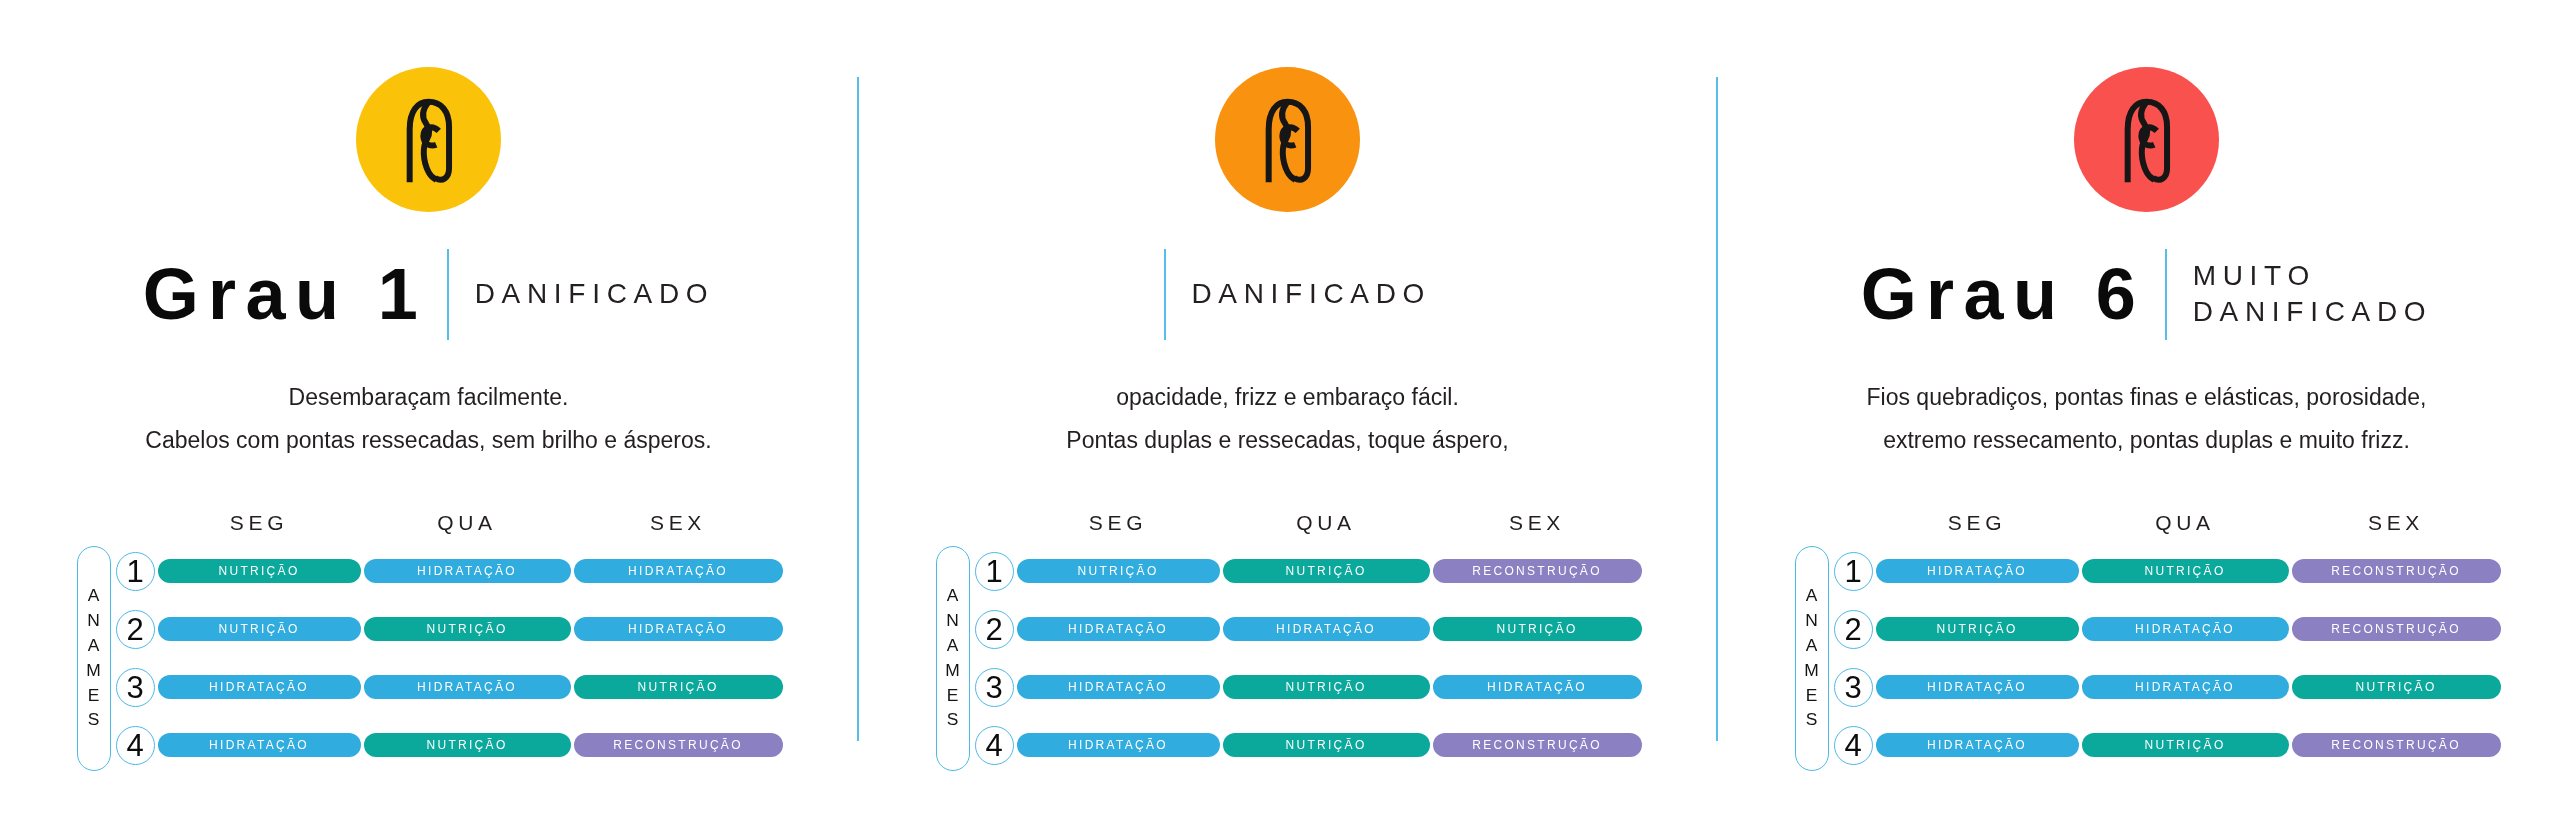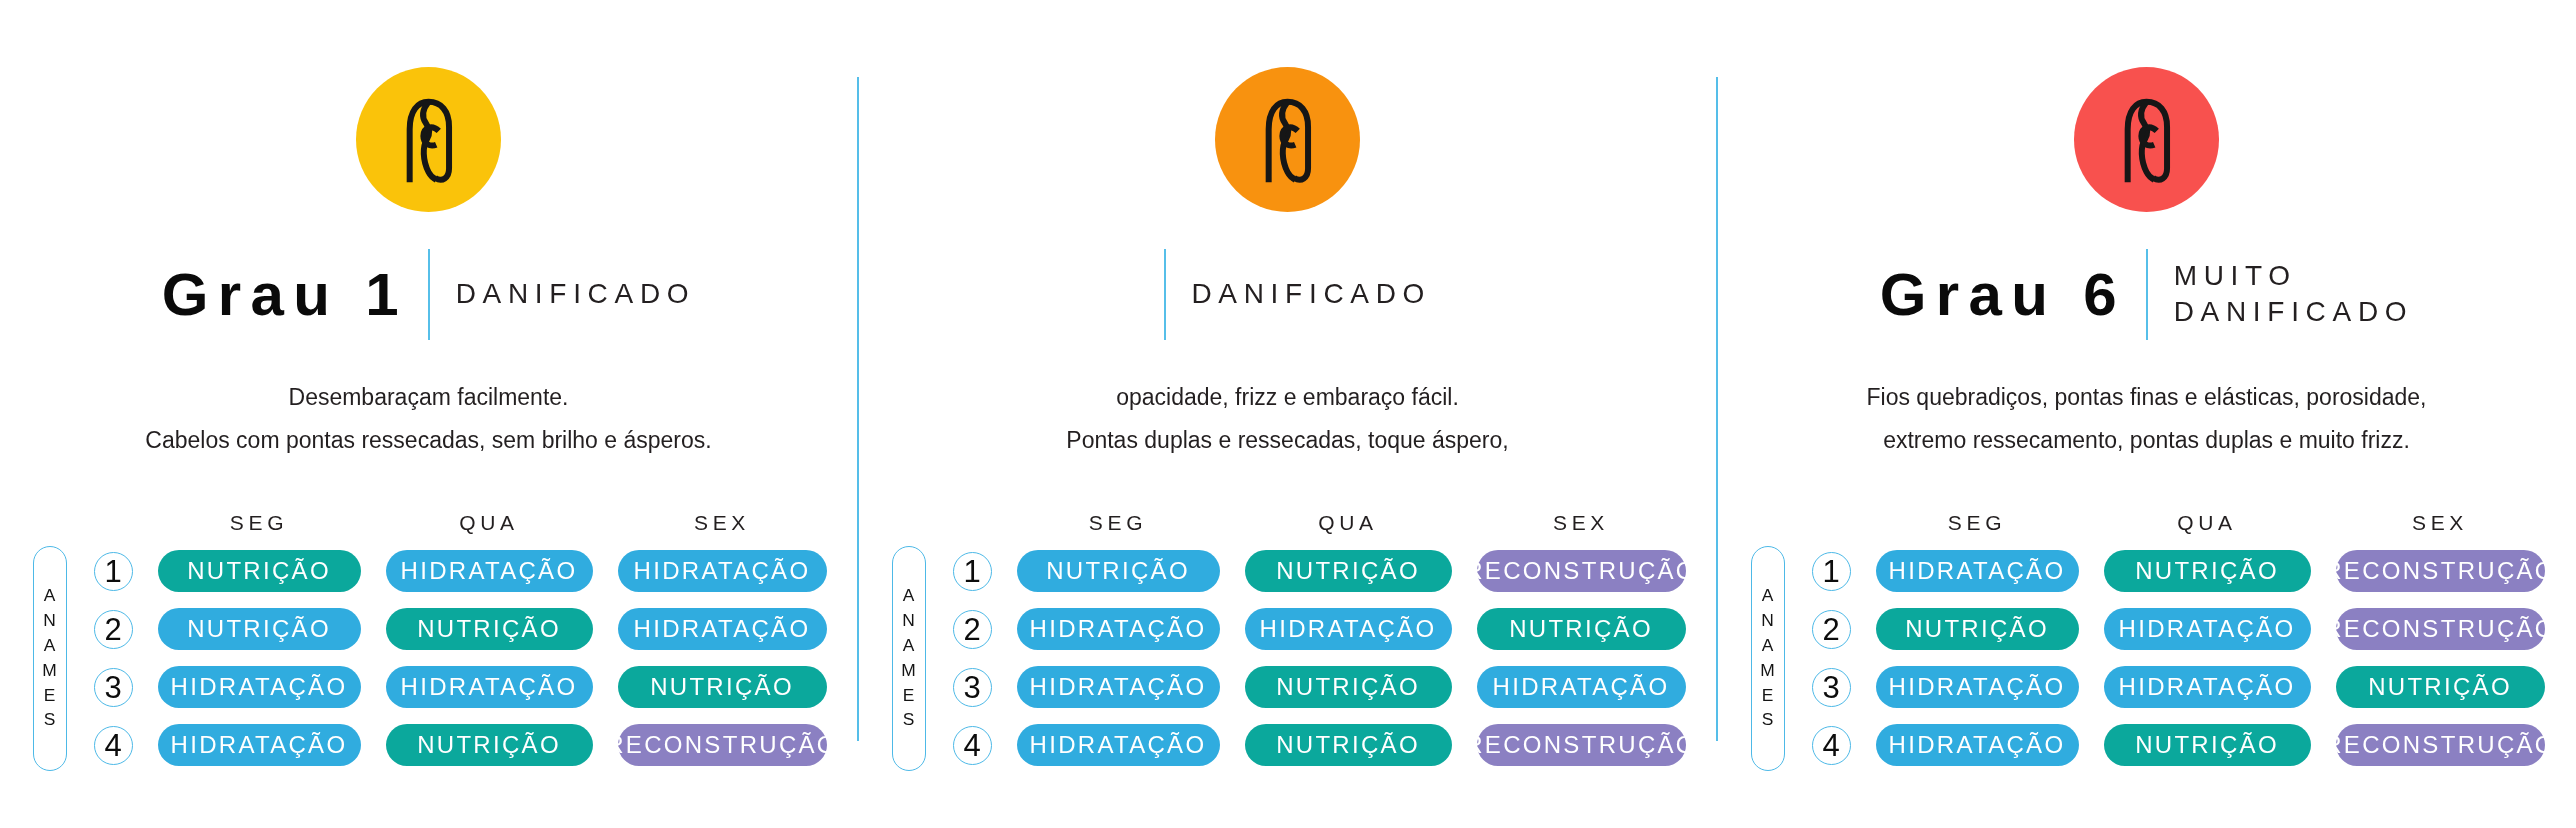--- a/index.html
+++ b/index.html
@@ -5,32 +5,32 @@
   html,body{margin:0;padding:0;background:#ffffff;}
   body{width:2576px;height:828px;overflow:hidden;font-family:"Liberation Sans",sans-serif;}
   .board{display:flex;width:2576px;height:828px;background:#ffffff;}
   .panel{width:857px;flex:0 0 auto;display:flex;flex-direction:column;align-items:center;padding-top:67px;box-sizing:border-box;}
   .v-divider{width:2px;height:664px;margin-top:77px;background:#55bee9;flex:0 0 auto;}
 
   .icon-circle{width:145px;height:145px;border-radius:50%;display:flex;align-items:center;justify-content:center;}
   .icon-circle svg{display:block;}
 
   .title-row{display:flex;align-items:center;margin-top:35px;height:94px;}
-  .grau-title{font-size:60px;font-weight:900;letter-spacing:9.4px;color:#0a0a0a;white-space:nowrap;}
+  .grau-title{font-size:72px;font-weight:900;letter-spacing:9.4px;color:#0a0a0a;white-space:nowrap;}
   .title-divider{width:2px;height:91px;background:#56bfe9;margin-left:20px;margin-right:25.5px;flex:0 0 auto;}
   .subtitle{font-size:28px;letter-spacing:6.7px;color:#231f20;line-height:1.3;font-weight:400;}
 
   .description{margin-top:35px;font-size:23px;line-height:1.85;color:#231f20;text-align:center;font-weight:400;}
 
-  .schedule{margin-top:42px;display:grid;grid-template-columns:38px 39px 203px 207px 209px;grid-template-rows:39px repeat(4,58px);column-gap:25px;align-items:center;justify-items:center;}
+  .schedule{margin-top:42px;display:grid;grid-template-columns:38px 39px 203px 207px 209px;grid-template-rows:39px repeat(4,58px);column-gap:3px;align-items:center;justify-items:center;}
   .day-header{font-size:21px;letter-spacing:4.7px;font-weight:500;color:#231f20;text-align:center;}
   .week-capsule{grid-column:1;grid-row:2 / span 4;width:34px;height:225px;border:1.7px solid #4db9e7;border-radius:27px;display:flex;flex-direction:column;align-items:center;justify-content:center;gap:7.4px;box-sizing:border-box;}
   .week-capsule span{font-size:17.4px;font-weight:500;color:#141414;line-height:1;}
   .week-circle{width:39px;height:39px;border:1.7px solid #4db9e7;border-radius:50%;display:flex;align-items:center;justify-content:center;font-size:31px;font-weight:500;color:#0c0c0c;box-sizing:border-box;line-height:1;}
-  .pill{width:100%;height:42px;border-radius:27px;display:flex;align-items:center;justify-content:center;color:#ffffff;font-size:24px;letter-spacing:2.3px;font-weight:400;white-space:nowrap;}
+  .pill{width:100%;height:24px;border-radius:27px;display:flex;align-items:center;justify-content:center;color:#ffffff;font-size:12px;letter-spacing:2.3px;font-weight:400;white-space:nowrap;}
 </style>
 </head>
 <body>
 
 <div class="board">
     <div class="panel">
     <div class="icon-circle" style="background: rgb(250, 195, 10);">
       <svg width="89" height="99" viewBox="0 0 104 112" fill="none">
         <path d="M30 106 L30 44 C30 23 39 12 52 12 C67 12 76 23 76 41 L76 90 C76 101 68 106 60 101" stroke="#161616" stroke-width="7"></path>
         <path d="M52 12 C44 22 44 30 49 37 C54 44 54 50 50 56 C45 64 45 80 52 94 C54 98 57 101 61 103" stroke="#161616" stroke-width="7"></path>

